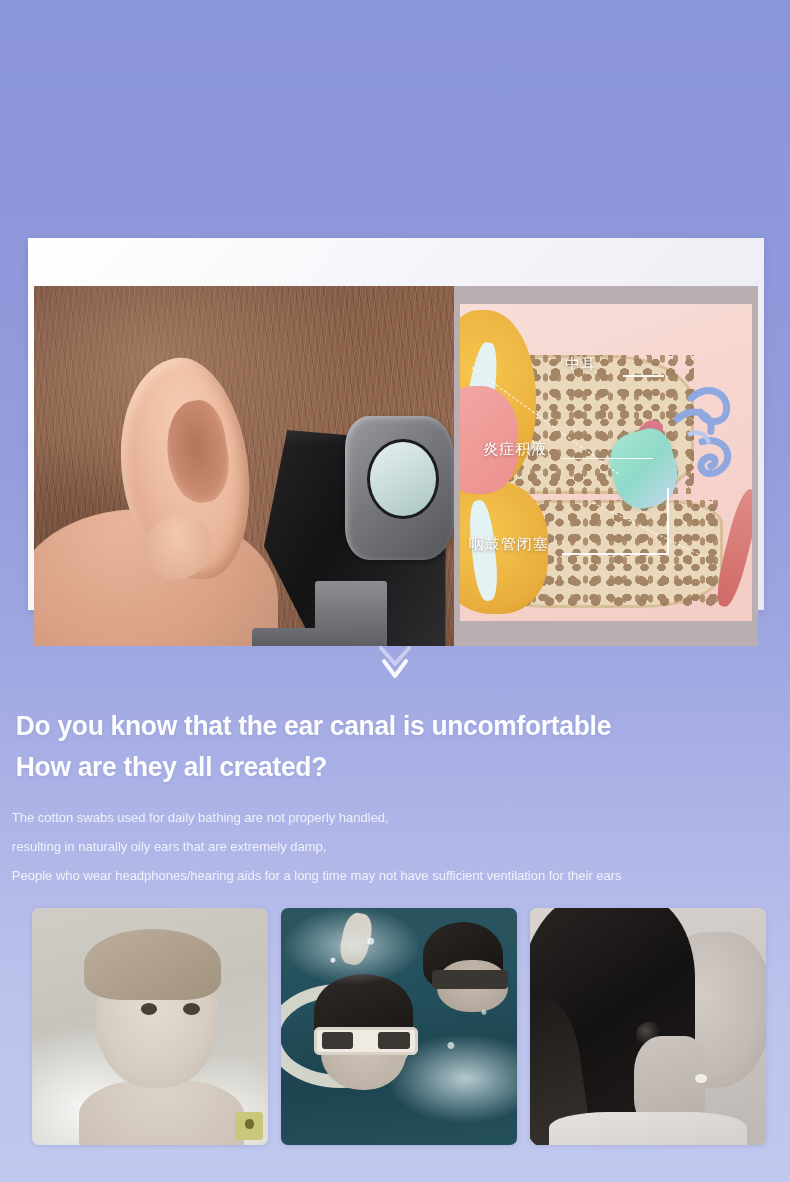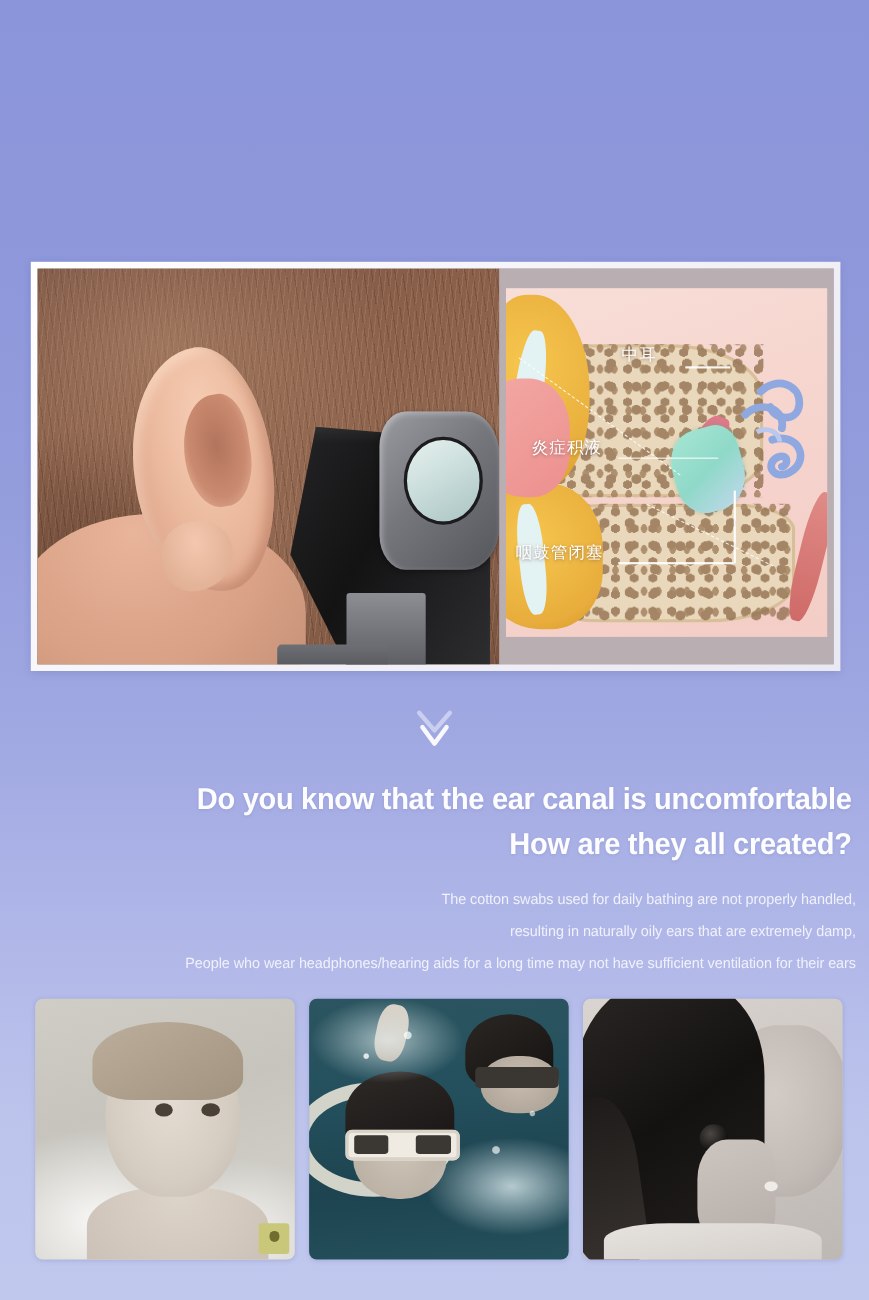--- a/index.html
+++ b/index.html
@@ -60,20 +60,21 @@
     background: linear-gradient(135deg, #ffffff 0%, #f3f2f8 50%, #e9e9f3 100%);
     padding: 6px;
     box-shadow: 0 2px 7px rgba(80,88,150,0.22);
   }
   .figure-inner {
     position: relative;
     width: 100%;
     height: 100%;
     overflow: hidden;
     background: #b9aeb2;
+    margin-top: 42px;
   }
 
   
   .photo-left {
     position: absolute;
     left: 0; top: 0;
     width: 58%;
     height: 100%;
     overflow: hidden;
     background: linear-gradient(160deg, #7c5543 0%, #8a6049 30%, #936850 60%, #7a5440 100%);
@@ -314,21 +315,21 @@
     display: flex;
     justify-content: center;
   }
   .chevron svg { display: block; }
 
   
   .section2 {
     position: absolute;
     left: 0; right: 0;
     top: 706px;
-    text-align: right;
+    text-align: left;
   }
   .s2-title {
     font-size: 27.5px;
     font-weight: bold;
     color: #fdfdff;
     line-height: 1.48;
     letter-spacing: -0.3px;
     text-shadow: 0 1px 3px rgba(80,88,150,0.16);
     transform: scaleX(0.96);
   }

